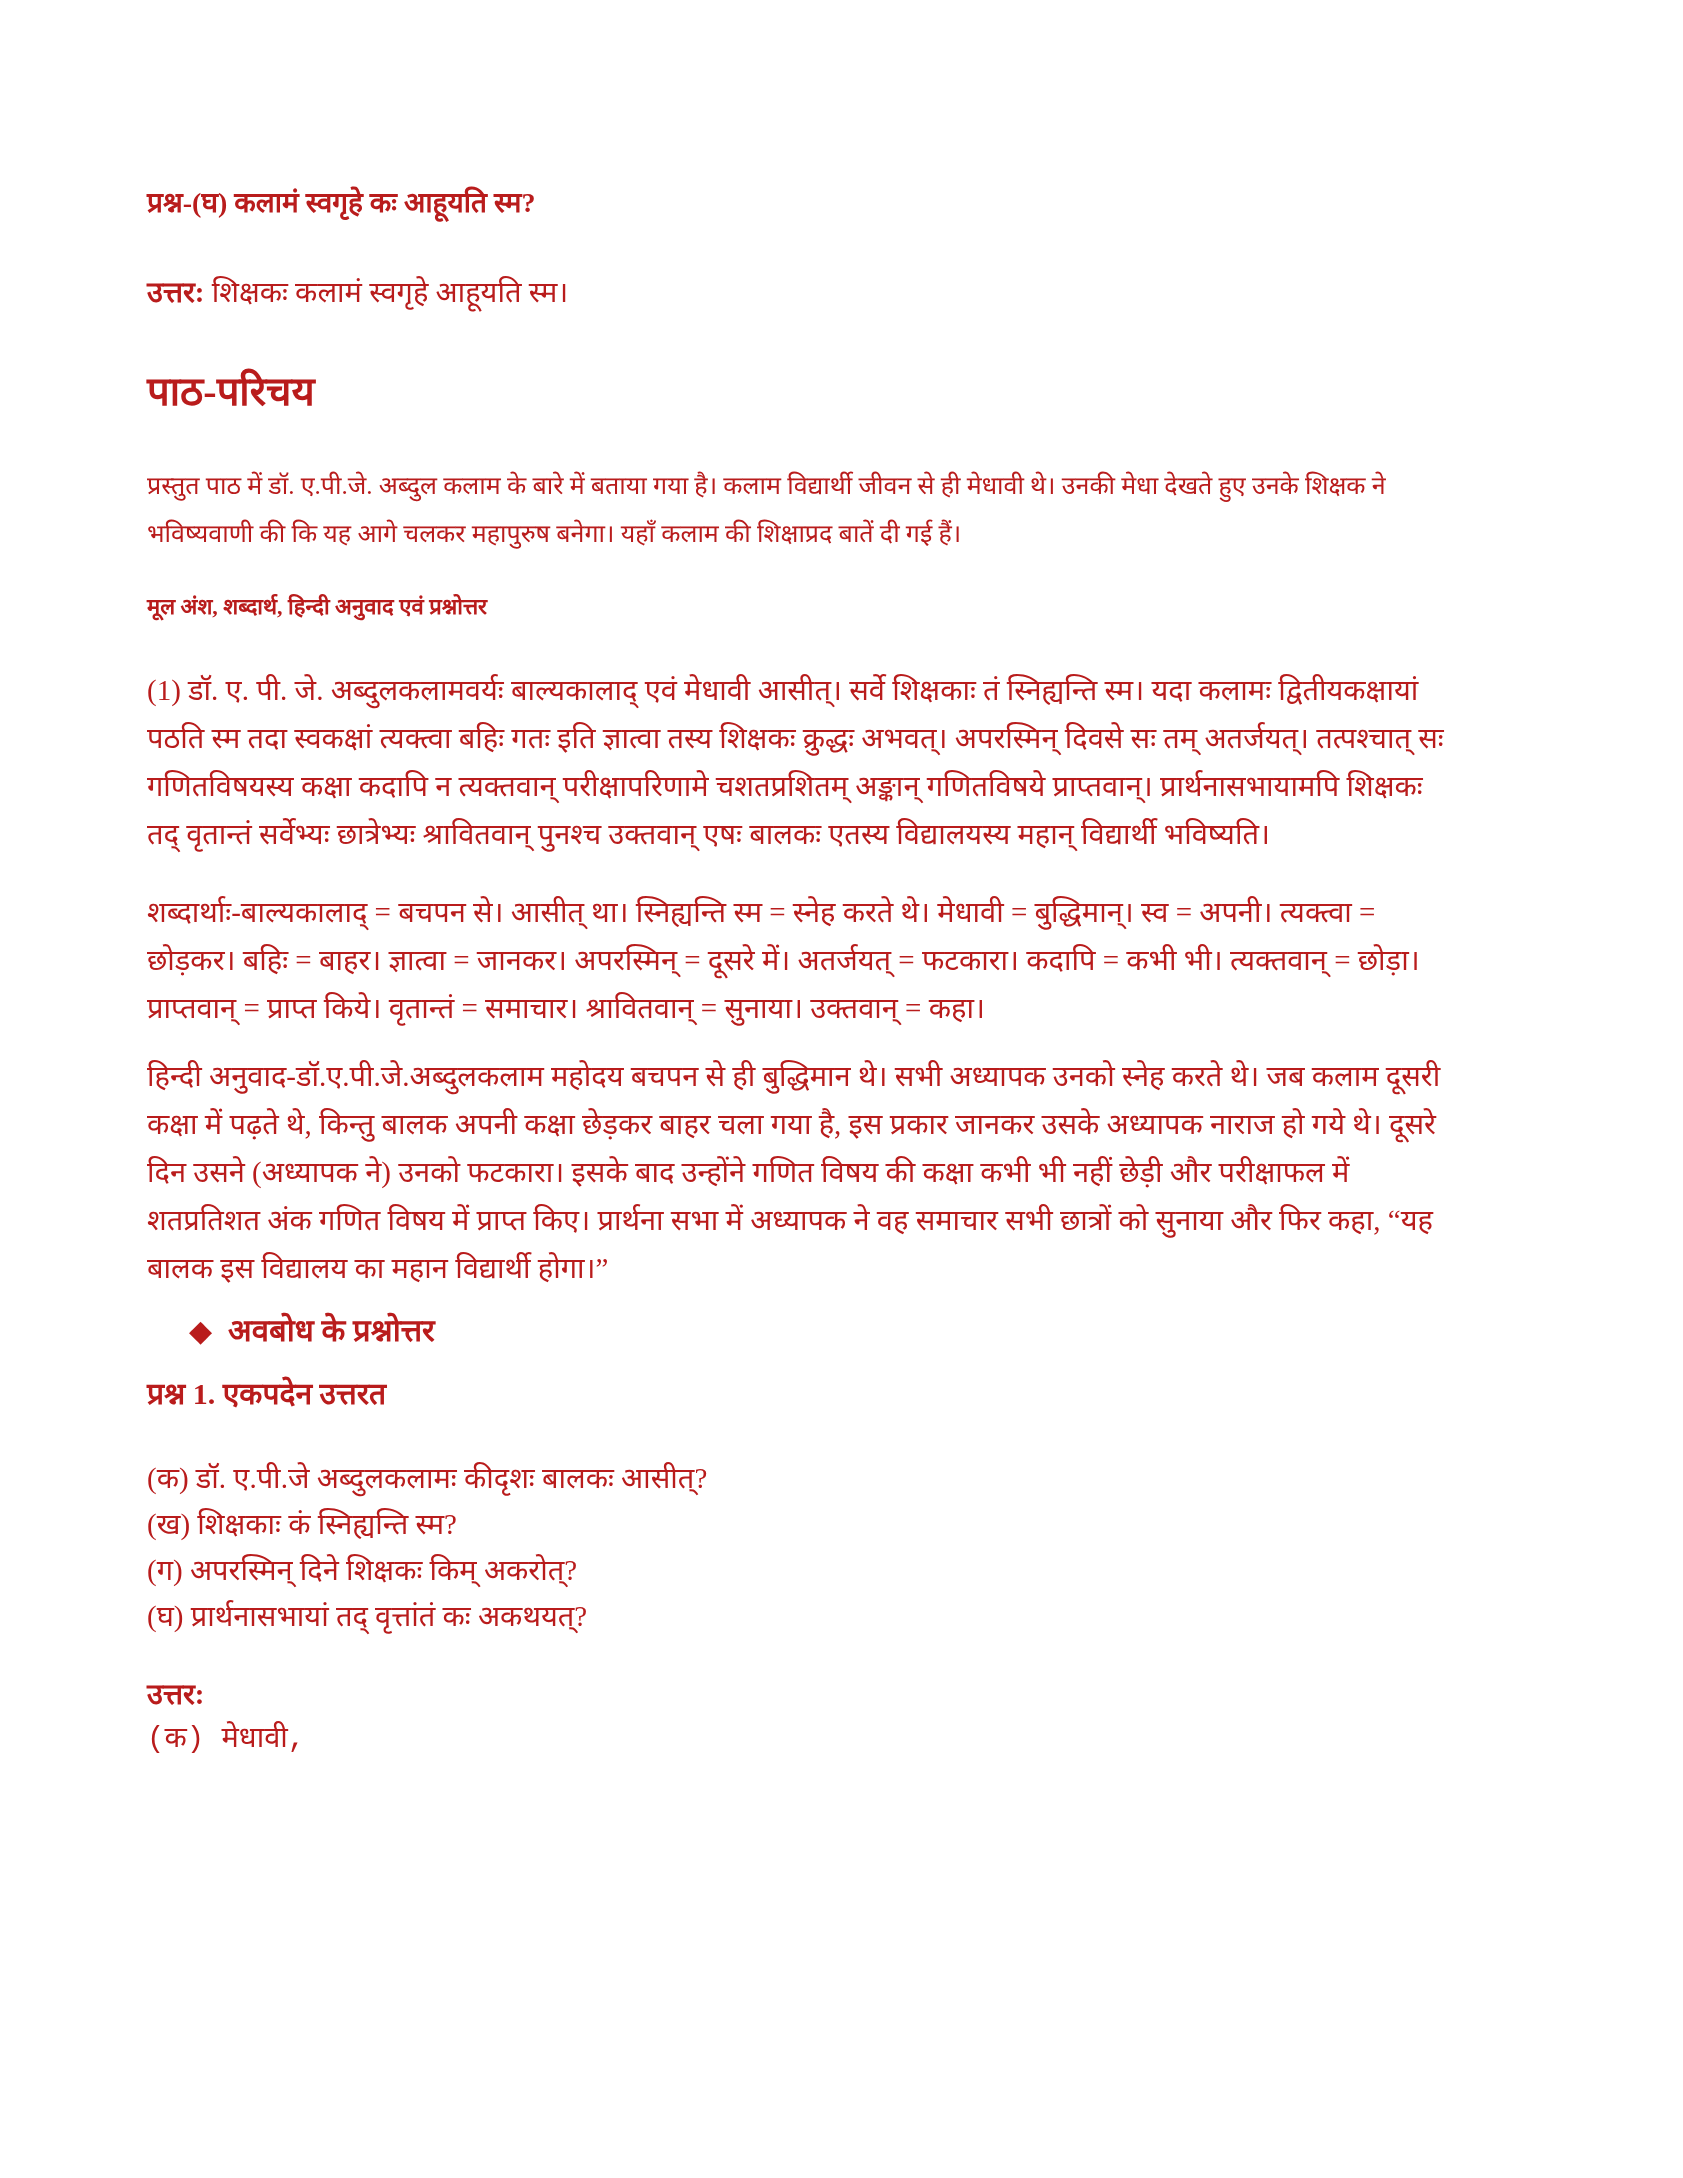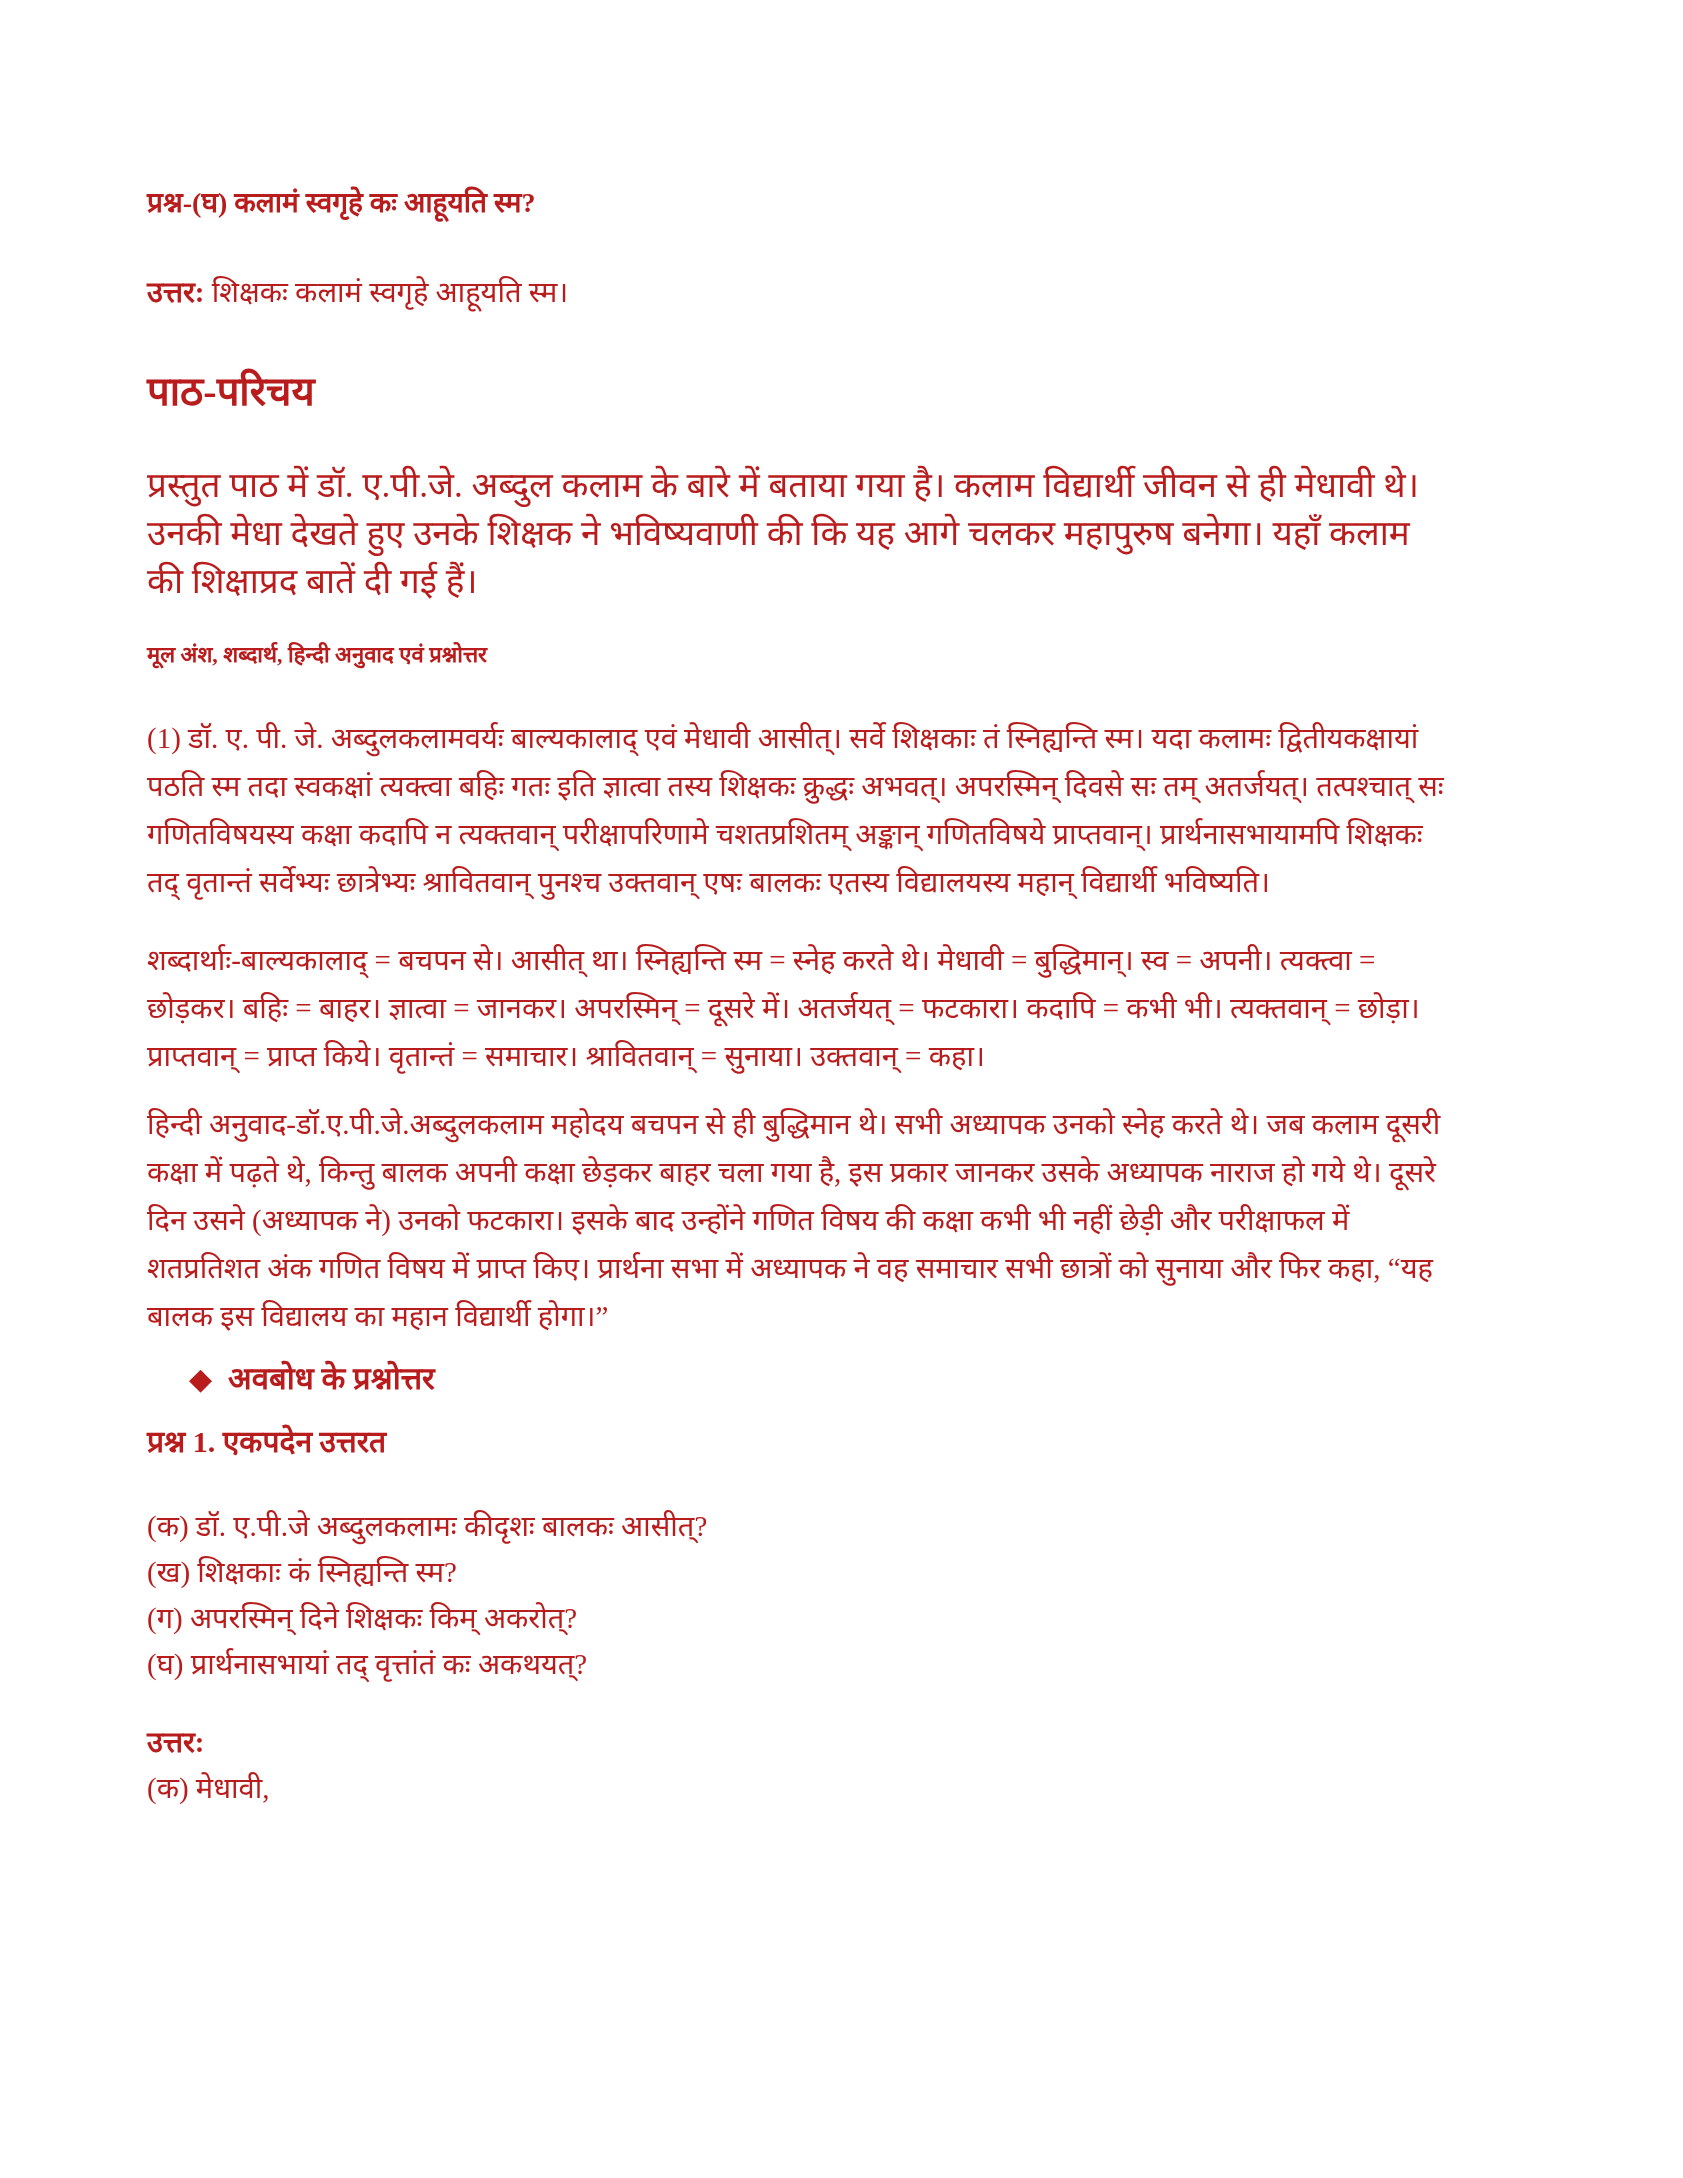--- a/index.html
+++ b/index.html
@@ -35,21 +35,21 @@
     font-weight: 700;
   }
   .h1-title {
     margin-top: 50px;
     font-size: 40px;
     font-weight: 700;
     line-height: 51px;
   }
   .para {
     margin-top: 45px;
-    font-size: 35px;
+    font-size: 25px;
     line-height: 48px;
     text-align: left;
   }
   .subheading {
     margin-top: 25px;
     font-size: 22px;
     font-weight: 700;
     line-height: 48px;
   }
   .para-sanskrit {
@@ -96,20 +96,21 @@
   }
   .ans-label {
     margin-top: 32px;
     font-size: 29px;
     font-weight: 700;
     line-height: 46px;
   }
   .ans-item {
     font-size: 29px;
     line-height: 46px;
+    font-family: Liberation Mono, monospace;
   }
 </style>
 </head>
 <body>
 
 <div class="page">
   <div class="content">
 
     <div class="q-top">प्रश्न-(घ) कलामं स्वगृहे कः आहूयति स्म?</div>
 

